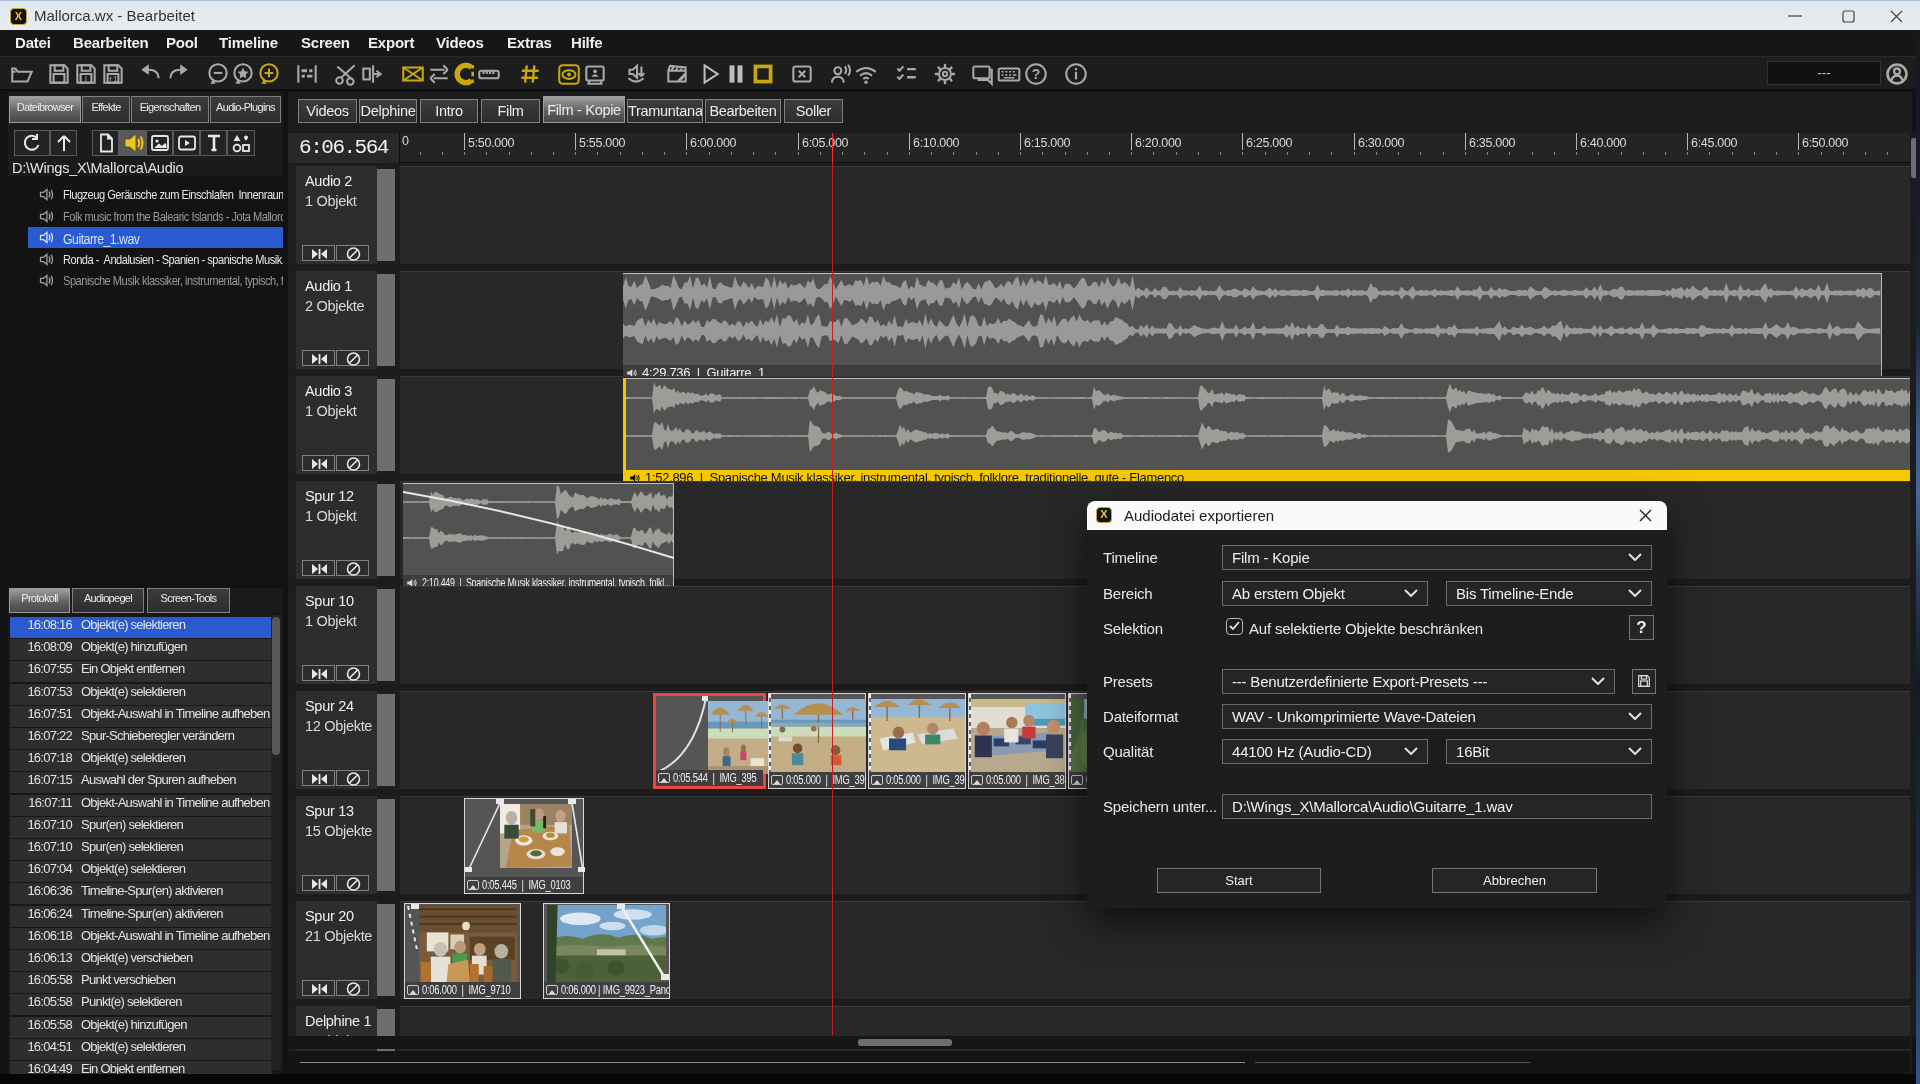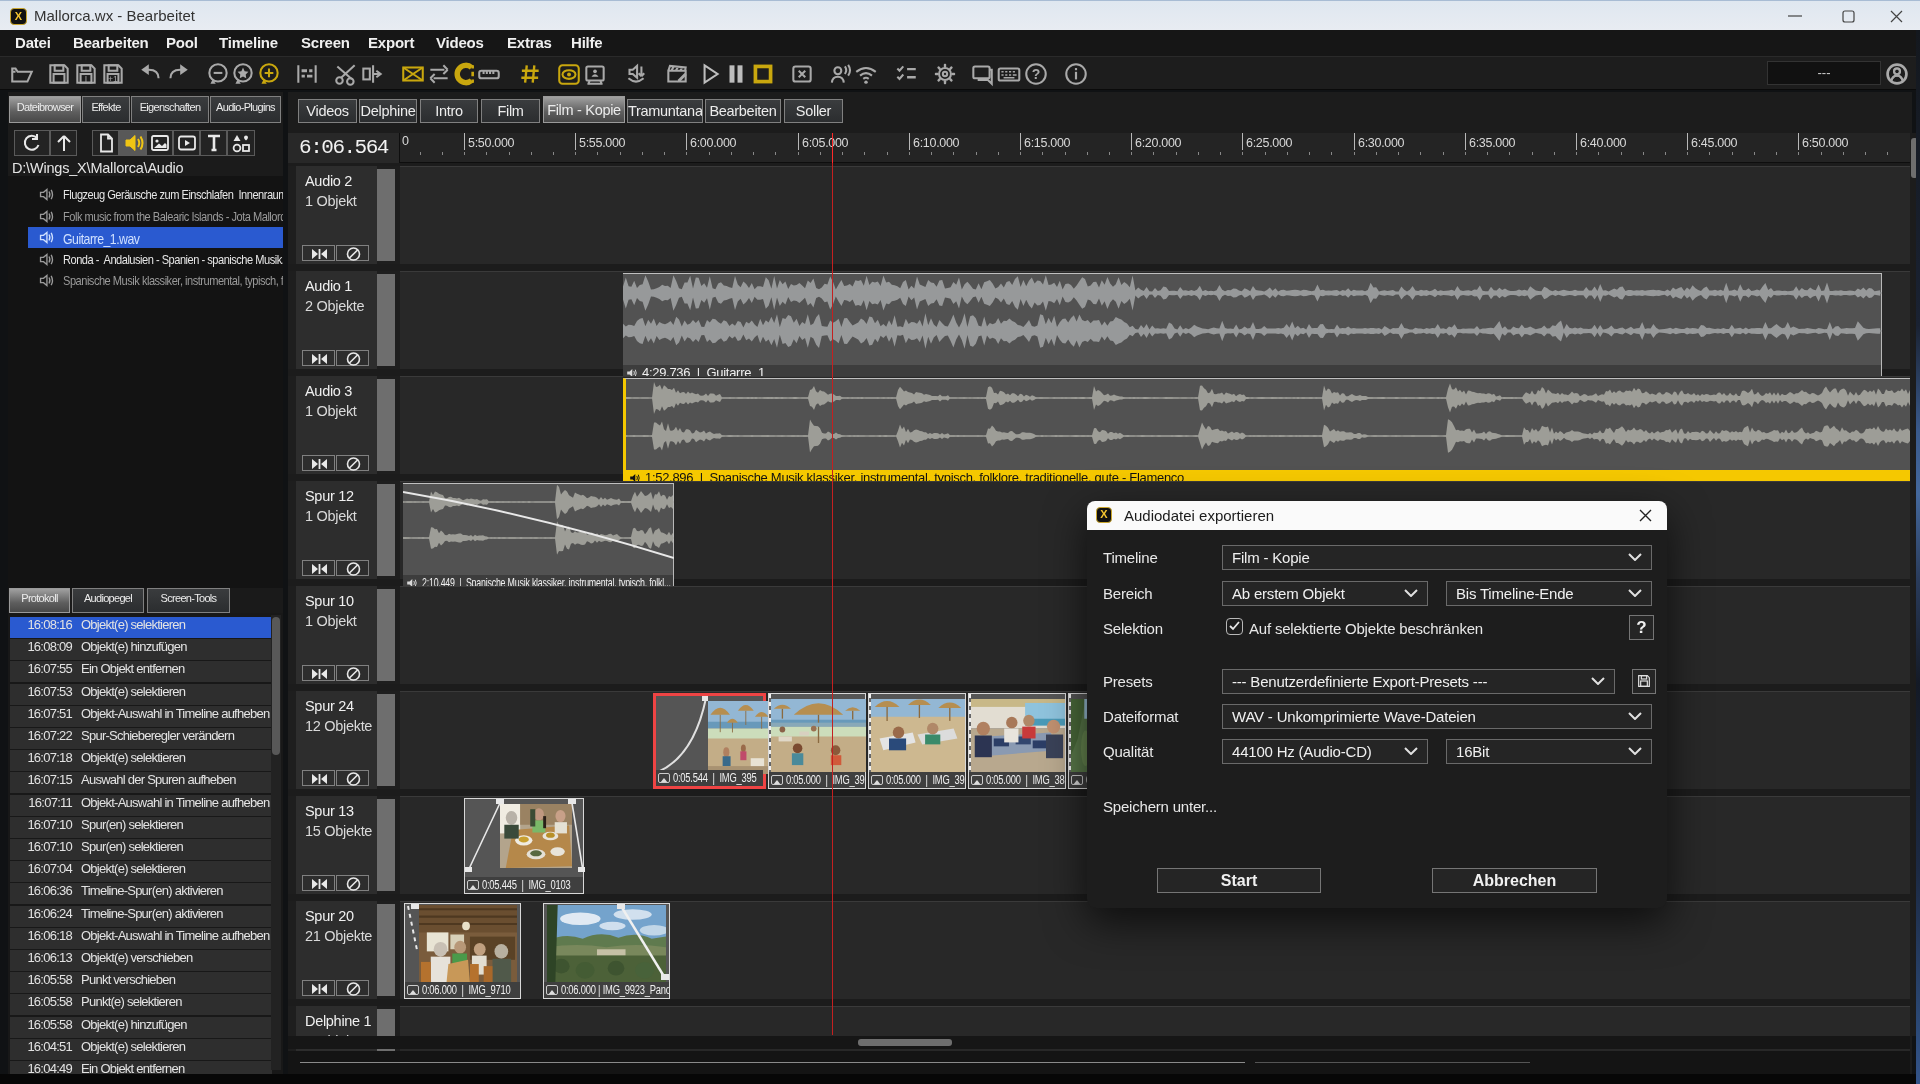--- a/index.html
+++ b/index.html
@@ -68,21 +68,21 @@
  box-shadow:0 14px 40px rgba(0,0,0,0.65);}
 #dlgtitle{position:absolute;left:0;top:0;width:100%;height:29px;background:#fafafa;border-radius:8px 8px 0 0;}
 #dlgtitle .dtxt{position:absolute;left:37px;top:6px;font-size:15px;color:#1b1b1b;}
 #dlgicon{position:absolute;left:9px;top:6px;width:16px;height:16px;border-radius:4px;background:#111;
  border:1.5px solid #caa62c;color:#f4c430;font-weight:bold;font-size:11px;text-align:center;line-height:13px;}
 .dlabel{position:absolute;left:16px;font-size:15px;color:#e8e8e8;letter-spacing:-0.2px;}
 .dfield{position:absolute;height:25px;background:#252525;border:1px solid #6a6a6a;color:#f0f0f0;
  font-size:15px;letter-spacing:-0.2px;line-height:23px;padding-left:9px;white-space:nowrap;overflow:hidden;}
 .chev{position:absolute;right:9px;top:7px;width:14px;height:8px;}
 .dbtn{position:absolute;height:25px;background:#252525;border:1px solid #757575;color:#f0f0f0;
- font-size:16px;text-align:center;line-height:23px;font-weight:bold;}
+ font-size:13px;text-align:center;line-height:23px;}
 
 #playhead{position:absolute;left:832px;top:133px;width:1px;height:902px;background:#c42020;}
 #playhead2{position:absolute;left:832px;top:133px;width:1px;height:30px;background:#ff2a2a;}
 </style></head>
 <body>
 <div id="win">
 
 <div id="titlebar">
  <div id="appicon">X</div>
  <div id="wtitle">Mallorca.wx - Bearbeitet</div>
@@ -954,17 +954,18 @@
           <path d="M1 1 L7 7 L13 1" fill="none" stroke="#e0e0e0" stroke-width="2"></path>
         </svg></div>
  <div class="dlabel" style="top:242px">Qualität</div>
  <div class="dfield" style="left:135px;top:238px;width:206px">44100 Hz (Audio-CD)<svg class="chev" viewBox="0 0 14 8">
           <path d="M1 1 L7 7 L13 1" fill="none" stroke="#e0e0e0" stroke-width="2"></path>
         </svg></div>
  <div class="dfield" style="left:359px;top:238px;width:206px">16Bit<svg class="chev" viewBox="0 0 14 8">
           <path d="M1 1 L7 7 L13 1" fill="none" stroke="#e0e0e0" stroke-width="2"></path>
         </svg></div>
  <div class="dlabel" style="top:297px">Speichern unter...</div>
+ <div class="dfield" style="left:135px;top:293px;width:430px">D:\Wings_X\Mallorca\Audio\Guitarre_1.wav</div>
  <div class="dbtn" style="left:70px;top:367px;width:164px">Start</div>
  <div class="dbtn" style="left:345px;top:367px;width:165px">Abbrechen</div>
 </div>
 <div style="position:absolute;left:0;top:1074px;width:1920px;height:10px;background:#070707"></div>
 <div style="position:absolute;left:1916px;top:30px;width:4px;height:1054px;background:linear-gradient(#14181e 0%,#1a2232 28%,#3a5a8c 38%,#44689c 44%,#2a3c5c 52%,#141a26 62%,#1c2a44 80%,#2c4a78 95%,#34548a 100%)"></div>
 </div>
 </body></html>

